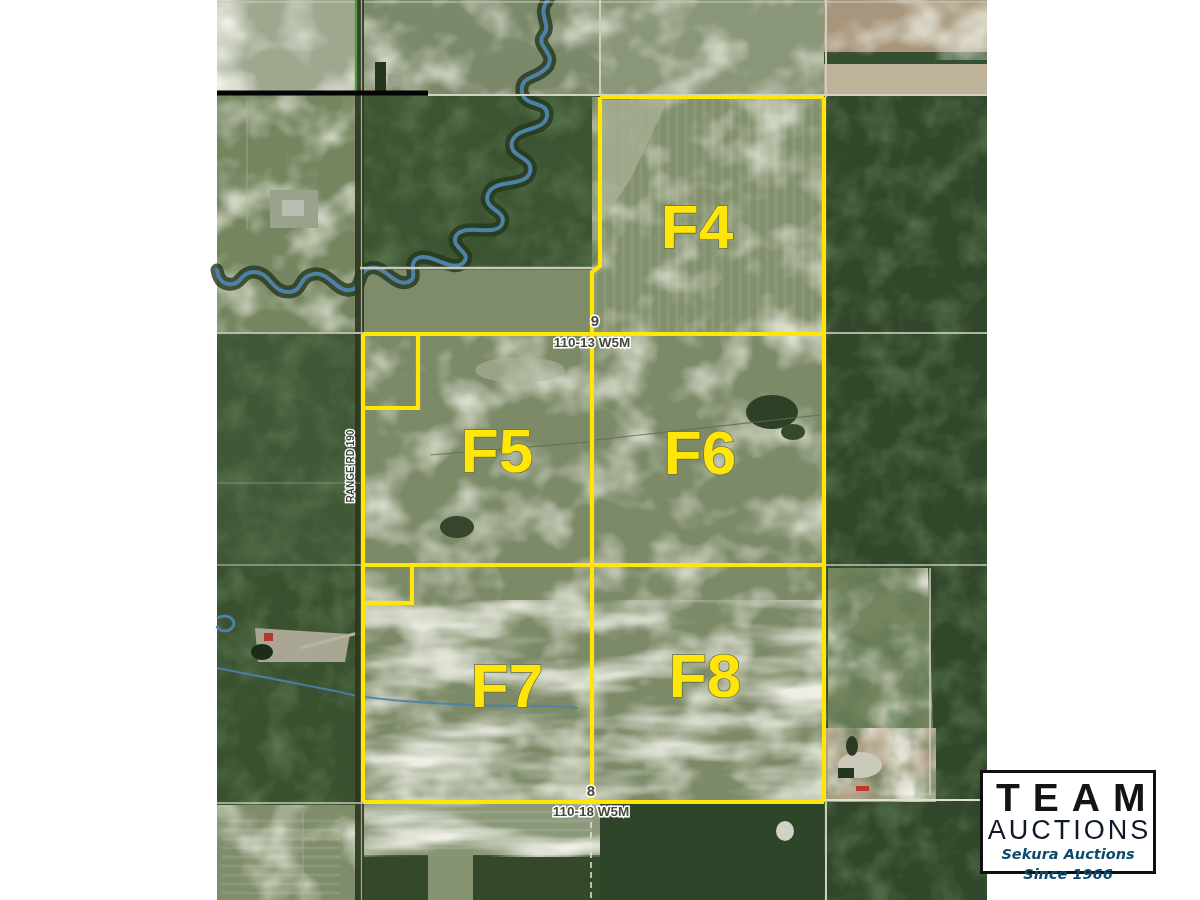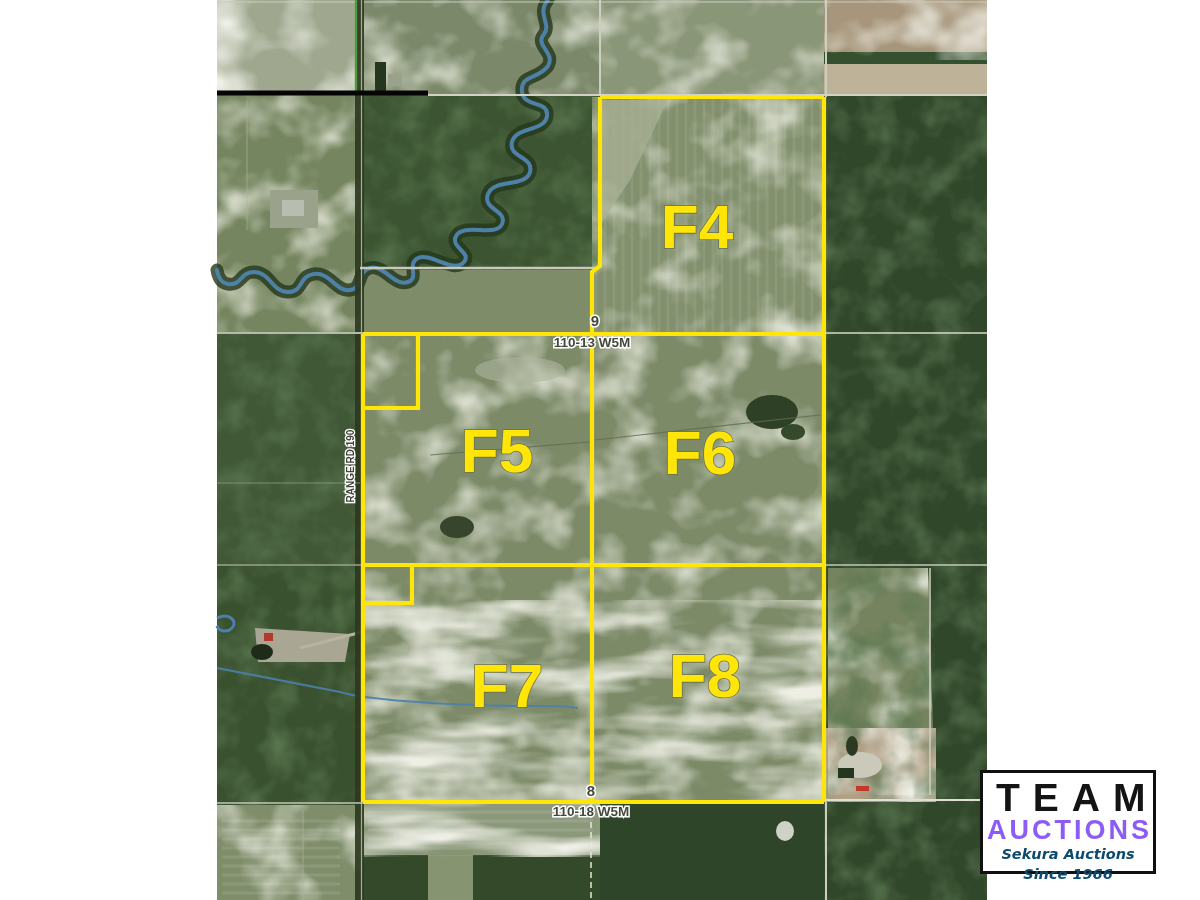--- a/index.html
+++ b/index.html
@@ -11,21 +11,21 @@
   .marker{font-family:"Liberation Sans",sans-serif;font-weight:bold;fill:#44493b;
           stroke:#ffffff;stroke-width:3px;paint-order:stroke;text-anchor:middle;}
   .marker-num{font-size:15px;}
   .marker-twp{font-size:13.5px;}
   .road-label{font-family:"Liberation Sans",sans-serif;font-weight:bold;font-size:10px;
               fill:#3f4538;stroke:#ffffff;stroke-width:2.6px;paint-order:stroke;text-anchor:middle;}
   .logo{position:absolute;left:980px;top:770px;width:176px;height:104px;background:#ffffff;
         border:3px solid #101010;box-sizing:border-box;text-align:center;z-index:5;}
   .logo-title{margin-top:7px;font-size:39px;line-height:36px;font-weight:bold;color:#141414;
               letter-spacing:13px;text-indent:13px;}
-  .logo-sub{font-size:27px;line-height:28px;font-weight:bold;color:#8b5cf6;letter-spacing:3px;text-indent:3px;}
+  .logo-sub{font-size:27px;line-height:28px;font-weight:normal;color:#0f172a;letter-spacing:3px;text-indent:3px;}
   .logo-tag{font-size:14.5px;line-height:20px;font-weight:bold;font-style:italic;color:#0c4a6e;
             font-family:"DejaVu Sans",sans-serif;}
 </style>
 </head>
 <body>
 
 <div class="canvas">
 
 <svg class="map-svg" width="1200" height="900" viewBox="0 0 1200 900">
   <defs>

